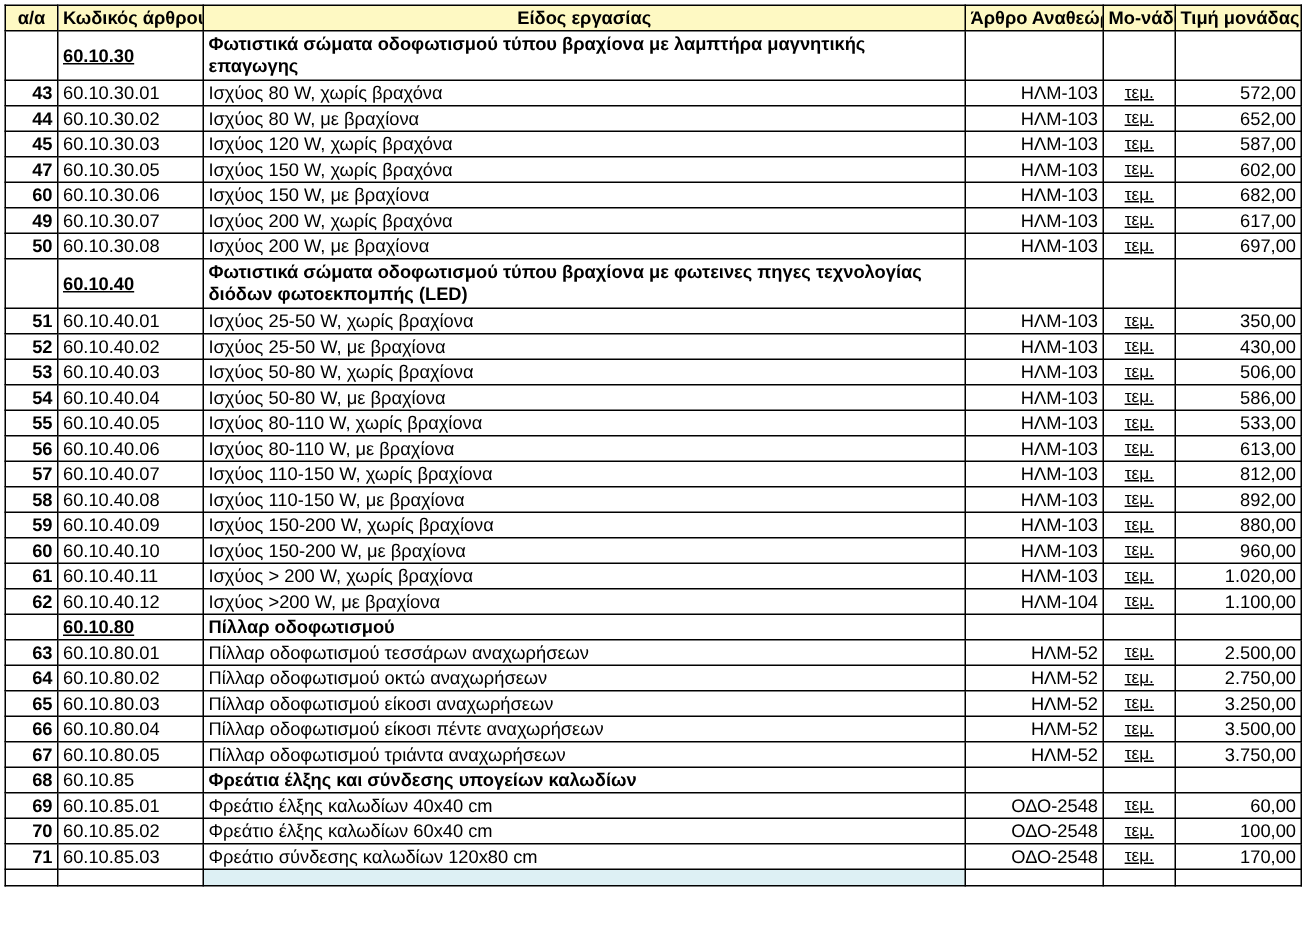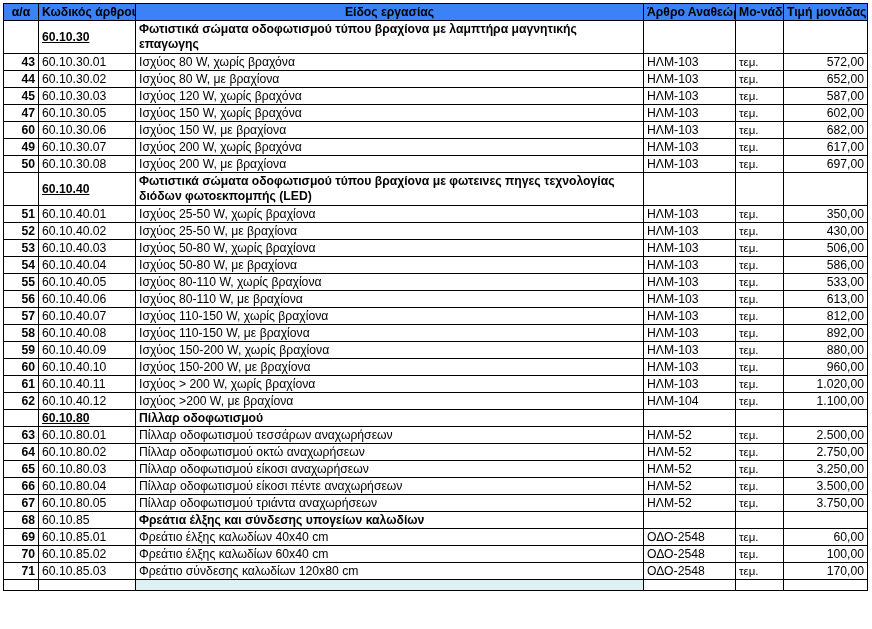--- a/index.html
+++ b/index.html
@@ -33,37 +33,37 @@
     overflow: hidden;
   }
   col.c-aa { width: 35px; }
   col.c-code { width: 97px; }
   col.c-desc { width: 508px; }
   col.c-art { width: 92px; }
   col.c-unit { width: 48px; }
   col.c-price { width: 84px; }
 
   thead th {
-    background: #3b82f6;
+    background: #fef9c3;
     font-weight: bold;
     font-size: 12.2px;
     text-align: center;
     height: 40px;
     line-height: 15px;
     white-space: normal;
     padding: 0 2px;
   }
   thead th.h-aa { vertical-align: middle; }
   thead th.h-desc { vertical-align: middle; }
 
   td.aa { text-align: right; padding-right: 5px; font-weight: bold; }
   td.code { text-align: left; padding-left: 2px; }
   td.desc { text-align: left; padding-left: 2px; margin-left: 31px; }
-  td.art { text-align: left; }
-  td.unit { font-size: 11.5px; }
+  td.art { text-align: right; }
+  td.unit { text-align: center; font-size: 11.5px; text-decoration: underline; }
   td.price { text-align: right; padding-right: 5px; }
 
   tr.group td.code { font-weight: bold; text-decoration: underline; }
   tr.group td.desc { font-weight: bold; white-space: normal; }
   tr.group.two-line td { height: 32px; }
   tr.group.two-line td.code { vertical-align: middle; }
 
   tr.partial td { height: 10px; line-height: 10px; }
   tr.partial td.desc { background: #ddf0f4; }
 </style>

